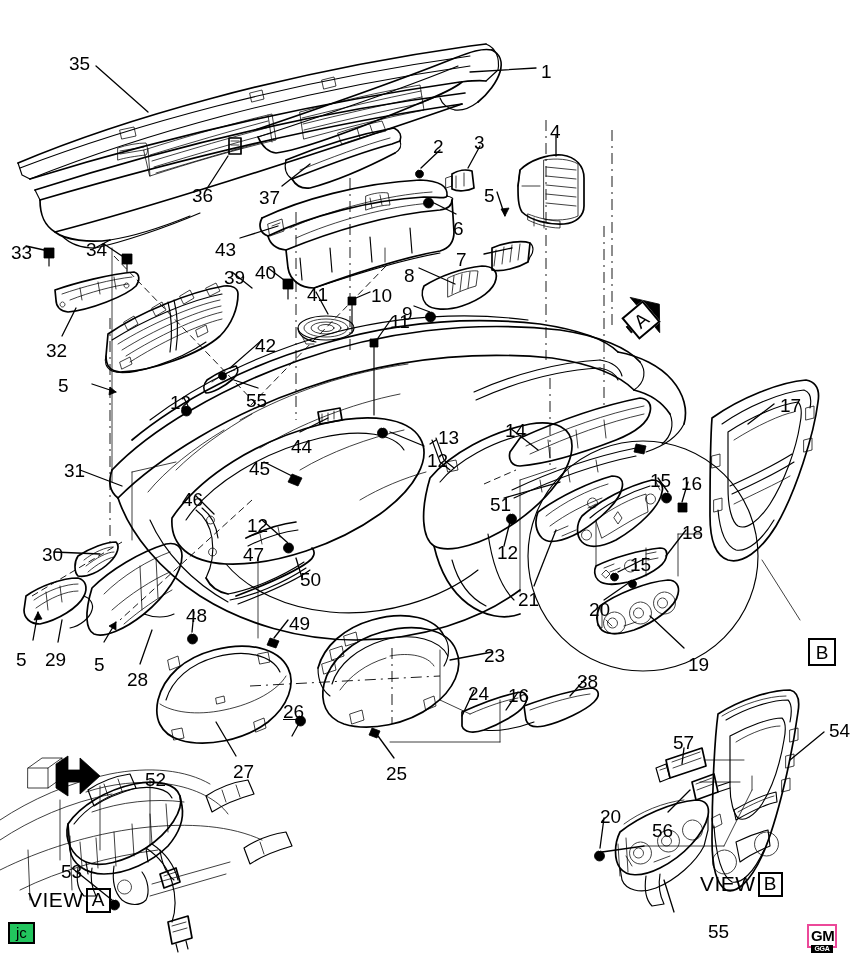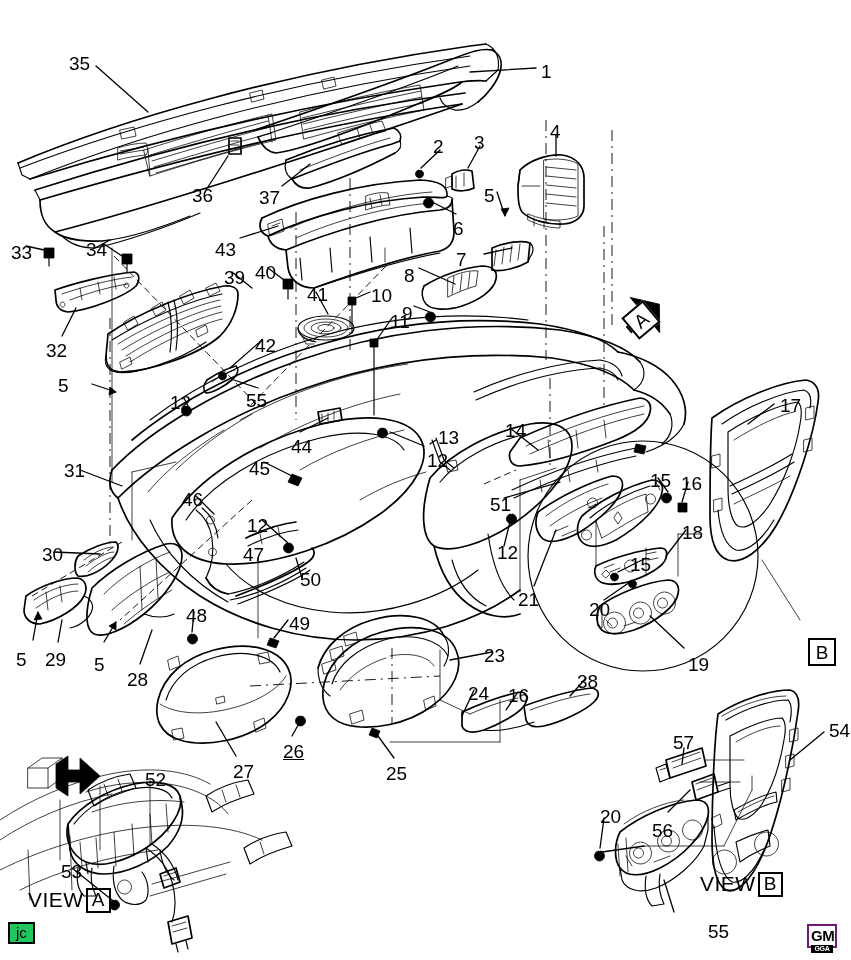--- a/index.html
+++ b/index.html
@@ -19,21 +19,21 @@
   .boxchar{display:inline-block;border:2px solid #000;padding:0 4px 1px 4px;
            line-height:20px;font-size:19px;margin-left:2px;vertical-align:top;}
   .sqbox{position:absolute;border:2px solid #000;display:flex;align-items:center;
          justify-content:center;font-size:19px;line-height:19px;background:#fff;}
 
   
   .jc{position:absolute;border:2px solid #000;font-size:15px;padding:1px 6px 2px 6px;
       background:#22c55e;line-height:15px;}
 
   
-  .gm{position:absolute;border:2px solid #701a75;background:#fff;padding:2px;
+  .gm{position:absolute;border:2px solid #ec4899;background:#fff;padding:2px;
       width:30px;height:24px;box-sizing:border-box;}
   .gm .gmtop{font-size:15px;font-weight:bold;text-align:center;line-height:16px;
              letter-spacing:-.5px;}
   .gm .gmbot{font-size:7px;font-weight:bold;text-align:center;background:#000;
              color:#fff;line-height:8px;letter-spacing:-.3px;margin-top:1px;}
 
   svg{position:absolute;left:0;top:0;}
   svg.art{width:851px;height:960px;}
   .ln{fill:none;stroke:#000;stroke-width:1.15;stroke-linecap:round;stroke-linejoin:round;}
   .ln2{fill:none;stroke:#000;stroke-width:1.7;stroke-linecap:round;stroke-linejoin:round;}
@@ -717,21 +717,21 @@
       <div class="cal" style="left: 681px; top: 474px;">16</div>
       <div class="cal" style="left: 780px; top: 396px;">17</div>
       <div class="cal" style="left: 682px; top: 523px;">18</div>
       <div class="cal" style="left: 688px; top: 655px;">19</div>
       <div class="cal" style="left: 589px; top: 600px;">20</div>
       <div class="cal" style="left: 518px; top: 590px;">21</div>
       <div class="cal" style="left: 577px; top: 672px;">38</div>
       <div class="cal" style="left: 484px; top: 646px;">23</div>
       <div class="cal" style="left: 468px; top: 684px;">24</div>
       <div class="cal" style="left: 386px; top: 764px;">25</div>
-      <div class="cal" style="left: 283px; top: 742px; text-decoration: underline;">26</div>
+      <div class="cal" style="left: 283px; top: 702px; text-decoration: underline;">26</div>
       <div class="cal" style="left: 233px; top: 762px;">27</div>
       <div class="cal" style="left: 127px; top: 670px;">28</div>
       <div class="cal" style="left: 45px; top: 650px;">29</div>
       <div class="cal" style="left: 42px; top: 545px;">30</div>
       <div class="cal" style="left: 64px; top: 461px;">31</div>
       <div class="cal" style="left: 46px; top: 341px;">32</div>
       <div class="cal" style="left: 11px; top: 243px;">33</div>
       <div class="cal" style="left: 86px; top: 240px;">34</div>
       <div class="cal" style="left: 69px; top: 54px;">35</div>
       <div class="cal" style="left: 192px; top: 186px;">36</div>

